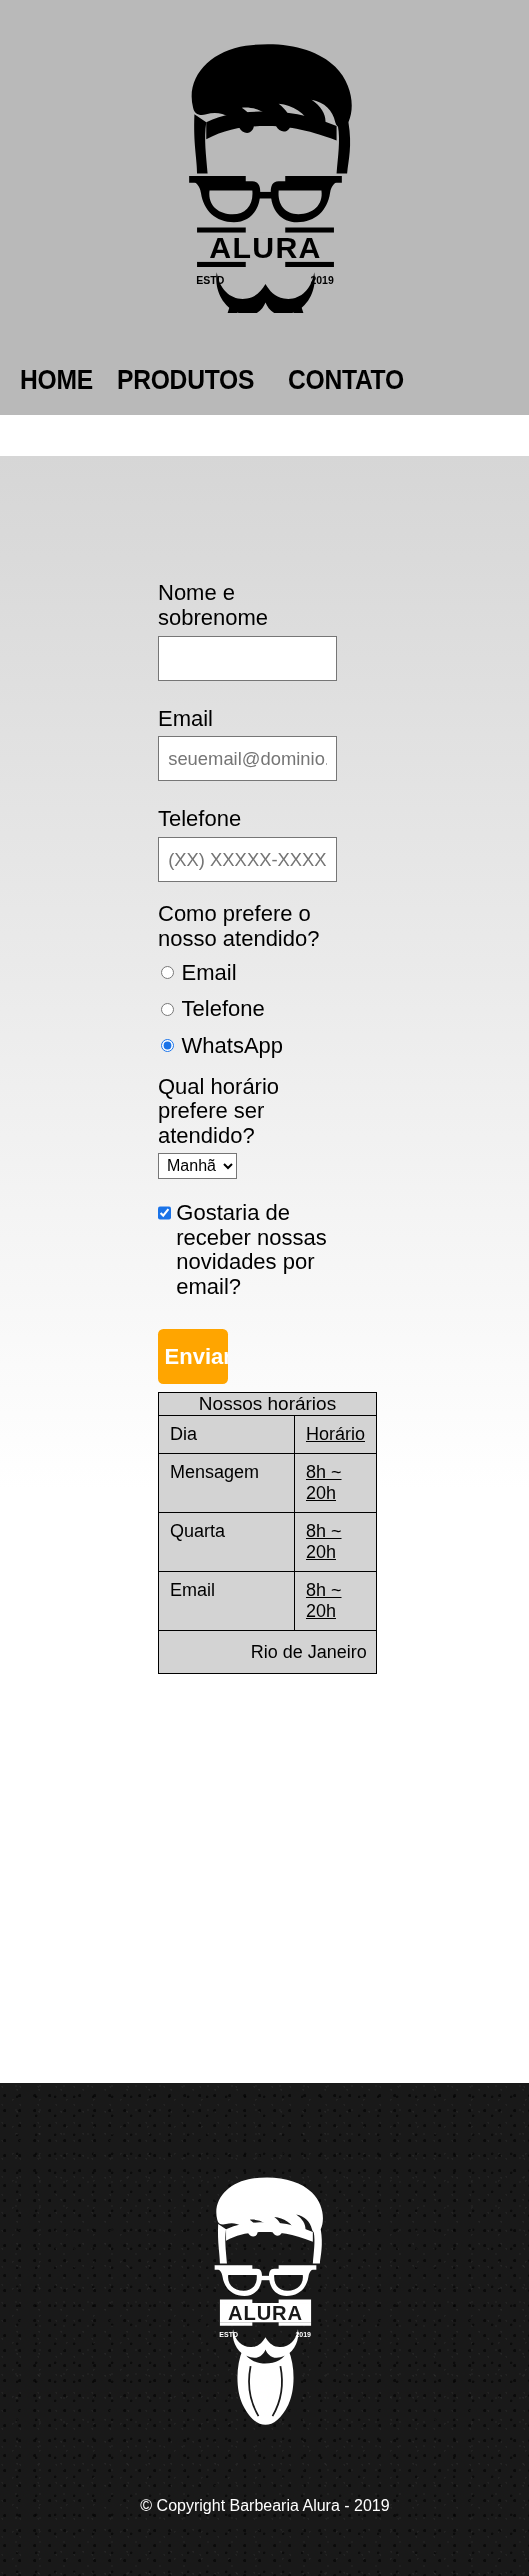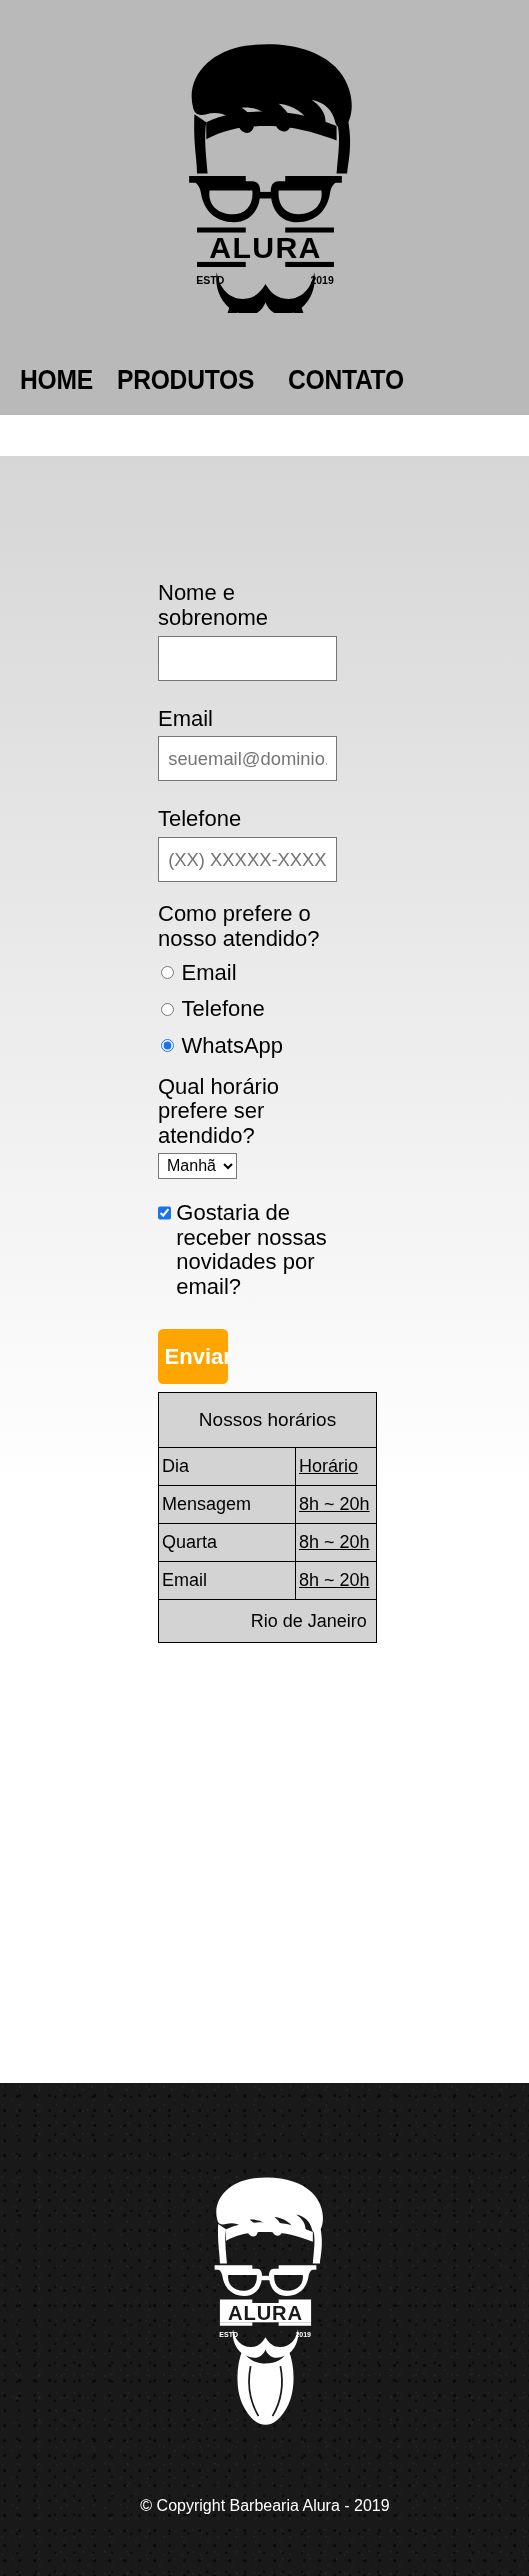--- a/index.html
+++ b/index.html
@@ -102,24 +102,24 @@
   }
 
   
   .hours-table{
     position:absolute; left:158px; top:936px;
     width:219px; border-collapse:collapse;
     background:#d3d3d3; font-size:18px; color:#000;
   }
   .hours-table caption{
     background:#d3d3d3; border:1.3px solid #000; border-bottom:none;
-    padding:16px 0; font-size:19px; text-align:center;
+    padding:0 0; font-size:19px; text-align:center;
   }
   .hours-table th, .hours-table td{
-    border:1.3px solid #000; padding:8px 3px;
+    border:1.3px solid #000; padding:8px 11px;
     text-align:left; font-weight:normal; vertical-align:top;
   }
   .hours-table th{ font-weight:normal; }
   .hours-table td.time-cell, .hours-table th.time-head{ width:81px;text-decoration:underline; }
   .hours-table tfoot td{ text-align:right; padding:10.5px 9.2px; }
 
   
   .site-footer{
     position:absolute; left:0; top:2083px; width:530px; height:493px;
     background:#191919;

